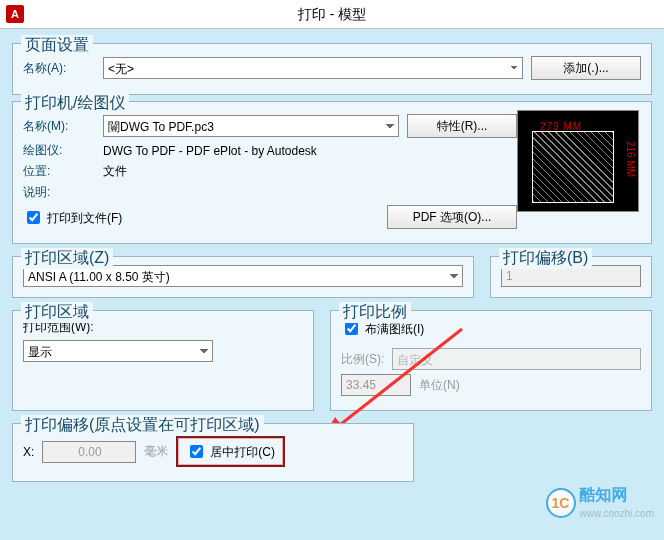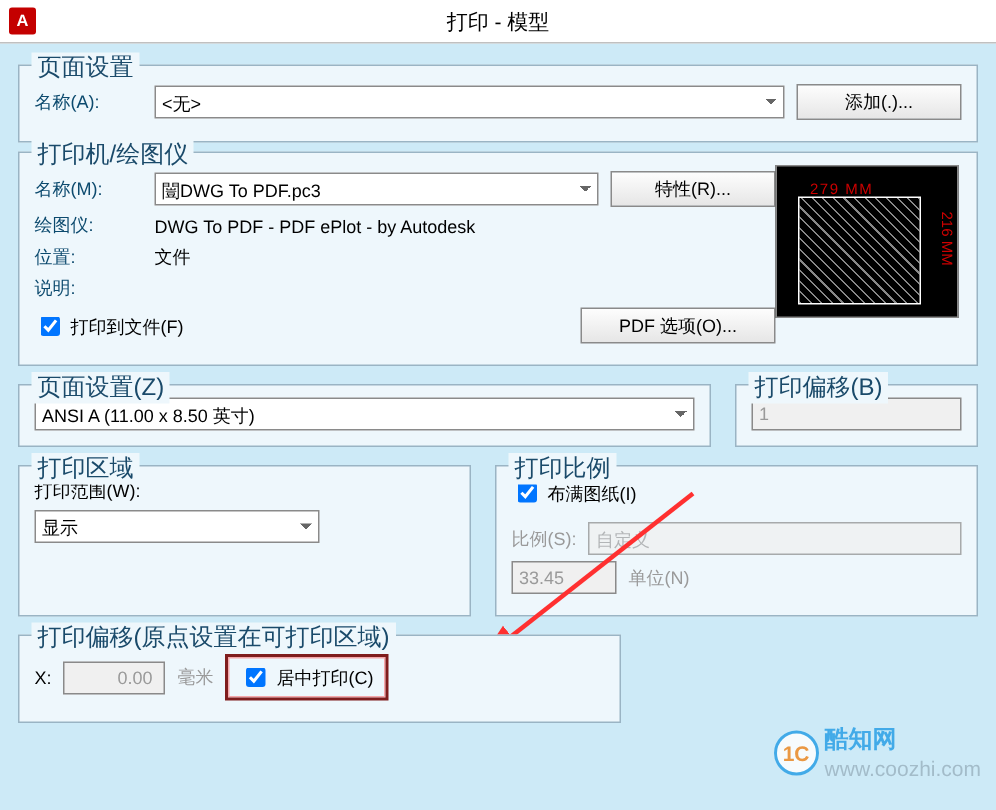--- a/index.html
+++ b/index.html
@@ -22,21 +22,21 @@
   .dis-input{color:#9a9a9a;background:#f0f0f0}
   .twocol{display:flex;gap:16px}
   .flex1{flex:1}
   .checkbox{display:inline-flex;align-items:flex-end;gap:4px}
   .checkbox input{width:13px;height:13px}
   .highlight{display:inline-block;border:2px solid #7f1d1d;padding:4px 8px;box-shadow:0 0 0 1px rgba(255,48,48,.4) inset}
   .arrow{position:absolute;pointer-events:none}
   .watermark{position:absolute;right:10px;bottom:20px;display:flex;align-items:center;gap:4px;opacity:.85}
   .wm-icon{display:inline-flex;align-items:center;justify-content:center;width:26px;height:26px;border:2px solid #2aa0e6;border-radius:50%;color:#f08a24;font-weight:bold;font-size:14px;background:#fff}
   .wm-text{color:#2aa0e6;font-size:16px;font-weight:700;font-family:"Microsoft YaHei",sans-serif}
-  .wm-sub{color:#9cb4c2;font-size:14px}
+  .wm-sub{color:#9cb4c2;font-size:10px}
 </style>
 </head>
 <body>
 
 <div class="titlebar">
   <div class="appicon">A</div>
   <div class="wintitle">打印 - 模型</div>
 </div>
 
 <div class="client">
@@ -88,21 +88,21 @@
           <div class="dim-top">279 MM</div>
           <div class="dim-right">216 MM</div>
           <div class="hatched"></div>
         </div>
       </div>
     </div>
   </div>
 
   <div class="twocol">
     <div class="group flex1">
-      <div class="legend">页面设置(Z)</div>
+      <div class="legend">打印区域(Z)</div>
       <select class="combo" style="width:100%">
         <option>ANSI A (11.00 x 8.50 英寸)</option>
       </select>
     </div>
     <div class="group" style="width:140px">
       <div class="legend">打印偏移(B)</div>
       <input class="text dis-input" style="width: 100%;" value="1">
     </div>
   </div>
 
@@ -139,21 +139,21 @@
           </marker>
         </defs>
       <line x1="150" y1="5" x2="10" y2="115" stroke="#ff3030" stroke-width="3" marker-end="url(#ah)"></line>
     </svg>
   </div>
 
   <div class="group" style="width:380px">
     <div class="legend">打印偏移(原点设置在可打印区域)</div>
     <div class="row">
       <span>X:</span>
-      <input class="text dis-input" disabled="" style="width: 68px; padding-left: 35px;" value="0.00">
+      <input class="text dis-input" disabled="" style="width: 94px; padding-left: 35px;" value="0.00">
       <span class="disabled">毫米</span>
       <span class="highlight">
         <label class="checkbox">
           <input type="checkbox" checked="" style="">
           <span>居中打印(C)</span>
         </label>
       </span>
     </div>
   </div>
 

